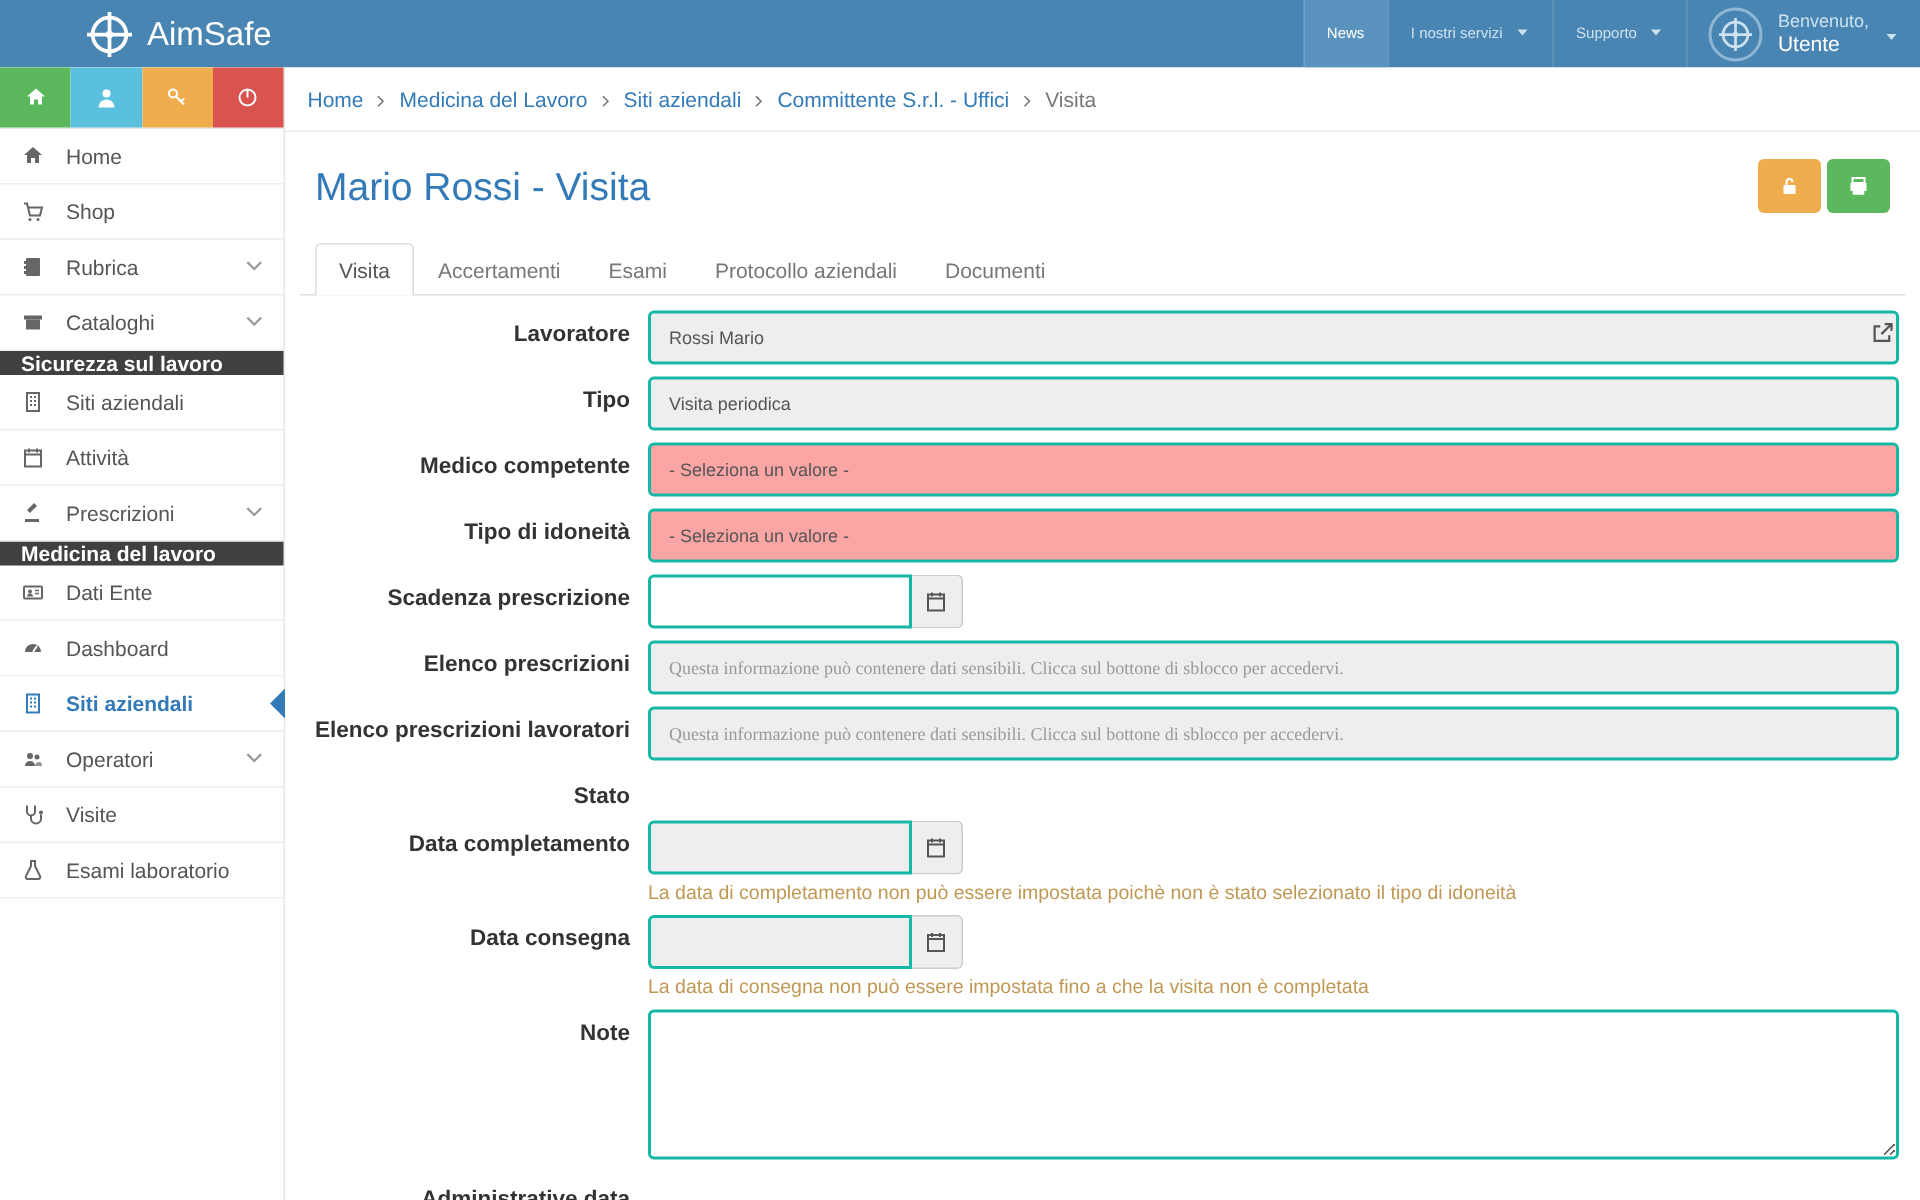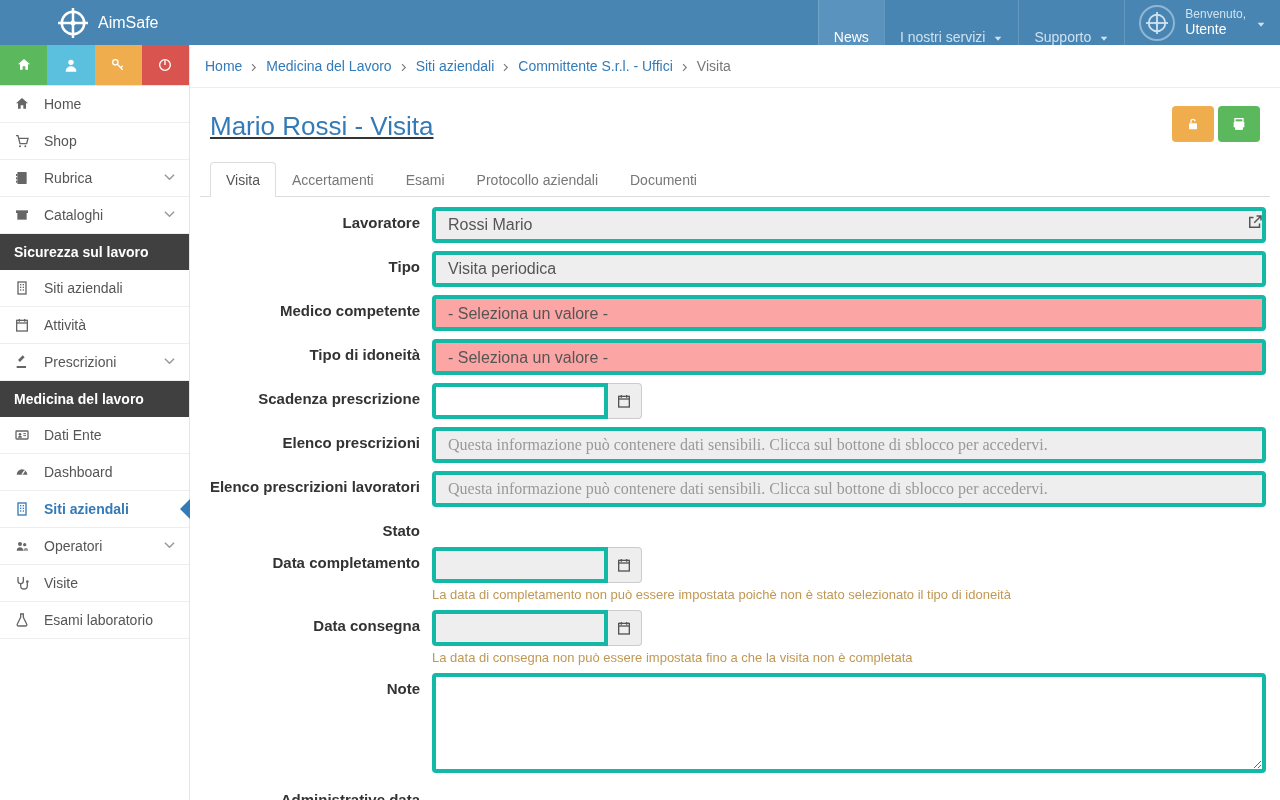--- a/index.html
+++ b/index.html
@@ -19,32 +19,32 @@
     color: #fff;
     display: flex;
     align-items: center;
     padding-left: 58px;
   }
   .navbar .logo-icon {
     width: 30px; height: 30px;
     margin-right: 10px;
   }
   .navbar .brand {
-    font-size: 16px;
+    font-size: 22px;
     color: #fff;
     font-weight: 300;
   }
   .navbar .spacer { flex: 1; }
   .navbar .nav-item {
     height: 45px;
     display: flex;
-    align-items: flex-end;
+    align-items: center;
     padding: 0 15px;
     color: #fff;
-    font-size: 14px;
+    font-size: 10px;
     cursor: pointer;
     border-left: 1px solid rgba(255,255,255,0.15);
   }
   .navbar .nav-item.active { background: #5A94BE; }
   .navbar .nav-item.muted { color: #cde2f0; }
   .navbar .nav-item .caret-icon { margin-left: 8px; }
   .user-block {
     display: flex;
     align-items: center;
     padding: 16px 14px;
@@ -100,21 +100,21 @@
     color:#555;
     border-bottom:1px solid #eee;
     cursor:pointer;
     position:relative;
   }
   .side-item .s-icon{width:20px;margin-right:10px;color:#666;display:inline-flex;}
   .side-item .s-label{flex:1;font-size:14px;}
   .side-item .s-chevron{color:#999;}
   .side-header{
     background:#404040;color:#fff;
-    padding:10px 14px;font-size:14px;font-weight:600;
+    padding:0 14px;font-size:14px;font-weight:600;
   }
   .side-item.active{
     background:#fff;color:#337ab7;font-weight:700;
     border-bottom:1px solid #eee;
   }
   .side-item.active .s-icon{color:#337ab7;}
   .side-item.active::after{
     content:"";
     position:absolute;
     right:-1px;top:50%;transform:translateY(-50%);
@@ -130,23 +130,22 @@
     border-bottom:1px solid #eee;
     font-size:14px;
     color:#777;
     display:flex;align-items:center;gap:8px;flex-wrap:wrap;
   }
   .breadcrumb a{color:#337ab7;cursor:pointer;}
   .breadcrumb .sep svg{width:8px;height:11px;vertical-align:middle;}
 
   
   .page-head{
-    display:flex;align-items:flex-end;
+    display:flex;align-items:center;
     padding: 18px 20px 6px 20px;
-    text-decoration: underline;
   }
   .page-title{font-size:26px;color:#337ab7;font-weight:400;}
   .head-actions{margin-left:auto;display:flex;gap:4px;}
   .btn{display:inline-flex;align-items:center;justify-content:center;height:36px;min-width:42px;border-radius:4px;color:#fff;cursor:pointer;border:none;}
   .btn.orange{background:#f0ad4e;}
   .btn.green{background:#5cb85c;}
 
   
   .tabs{
     display:flex;
@@ -178,24 +177,24 @@
     text-align:right;
     padding:7px 12px 0 0;
     font-weight:700;
     color:#333;
     font-size:15px;
   }
   .form-field{flex:1;padding-right:4px;}
   .form-control{
     width:100%;
     height:36px;
-    border:4px solid #14b8a6;
+    border:2px solid #14b8a6;
     border-radius:4px;
     padding:4px 12px;
-    font-size:16px;
+    font-size:12px;
     color:#555;
     background:#fff;
   }
   .form-control.readonly{background:#eee;color:#555;}
   .form-control.locked{background:#eee;color:#999;font-family:Liberation Serif, serif;}
   .input-group{display:flex;width:210px;}
   .input-group .form-control{border-radius:4px 0 0 4px;}
   .input-addon{
     width:42px;height:36px;border:1px solid #ccc;border-left:none;
     display:flex;align-items:center;justify-content:center;

